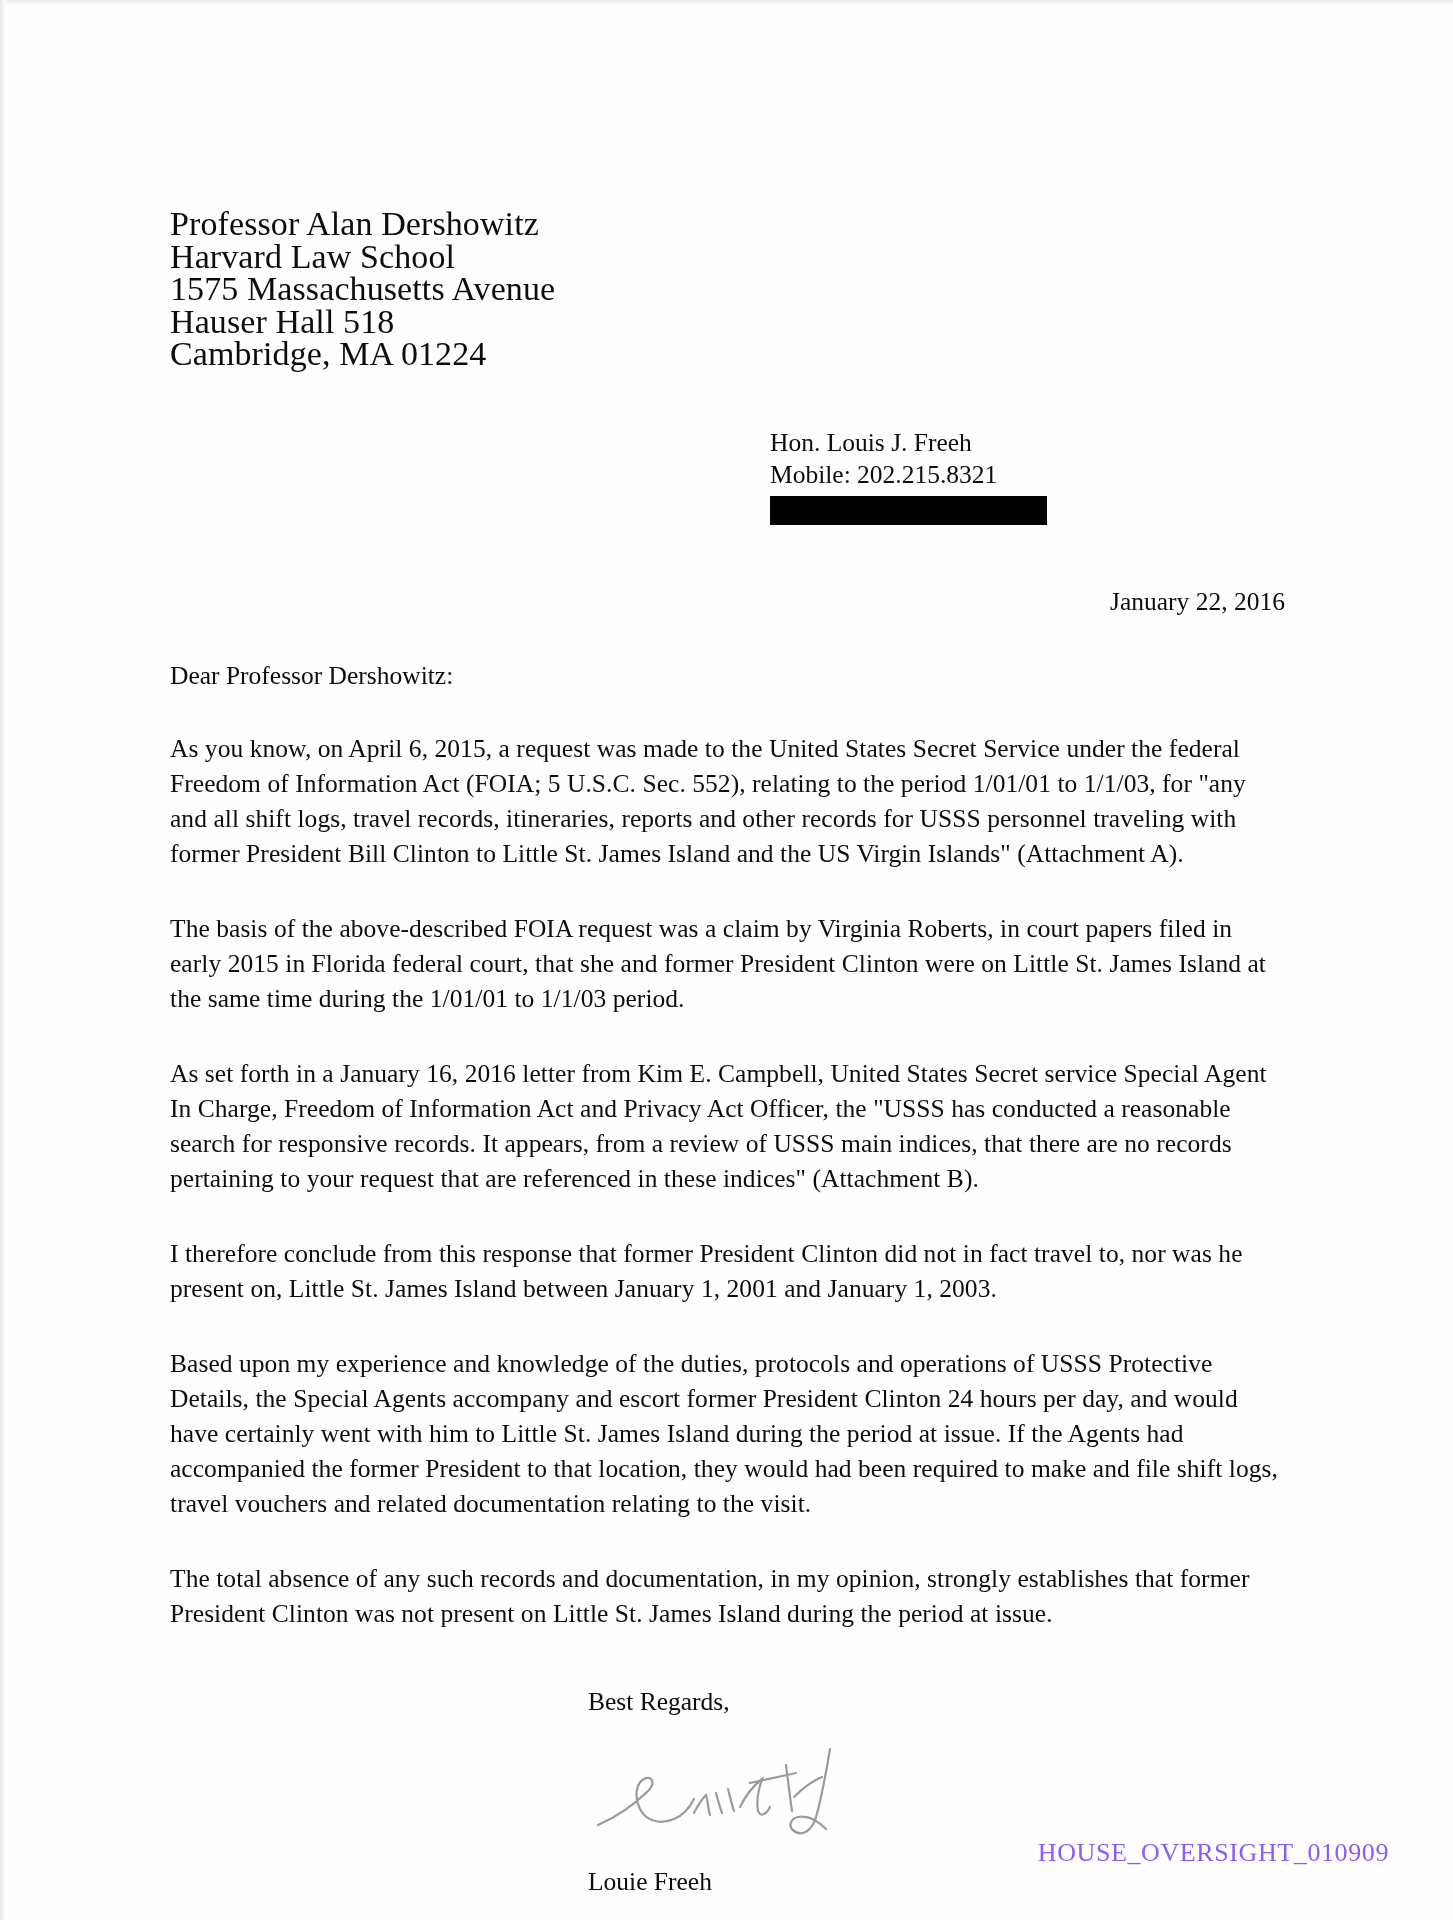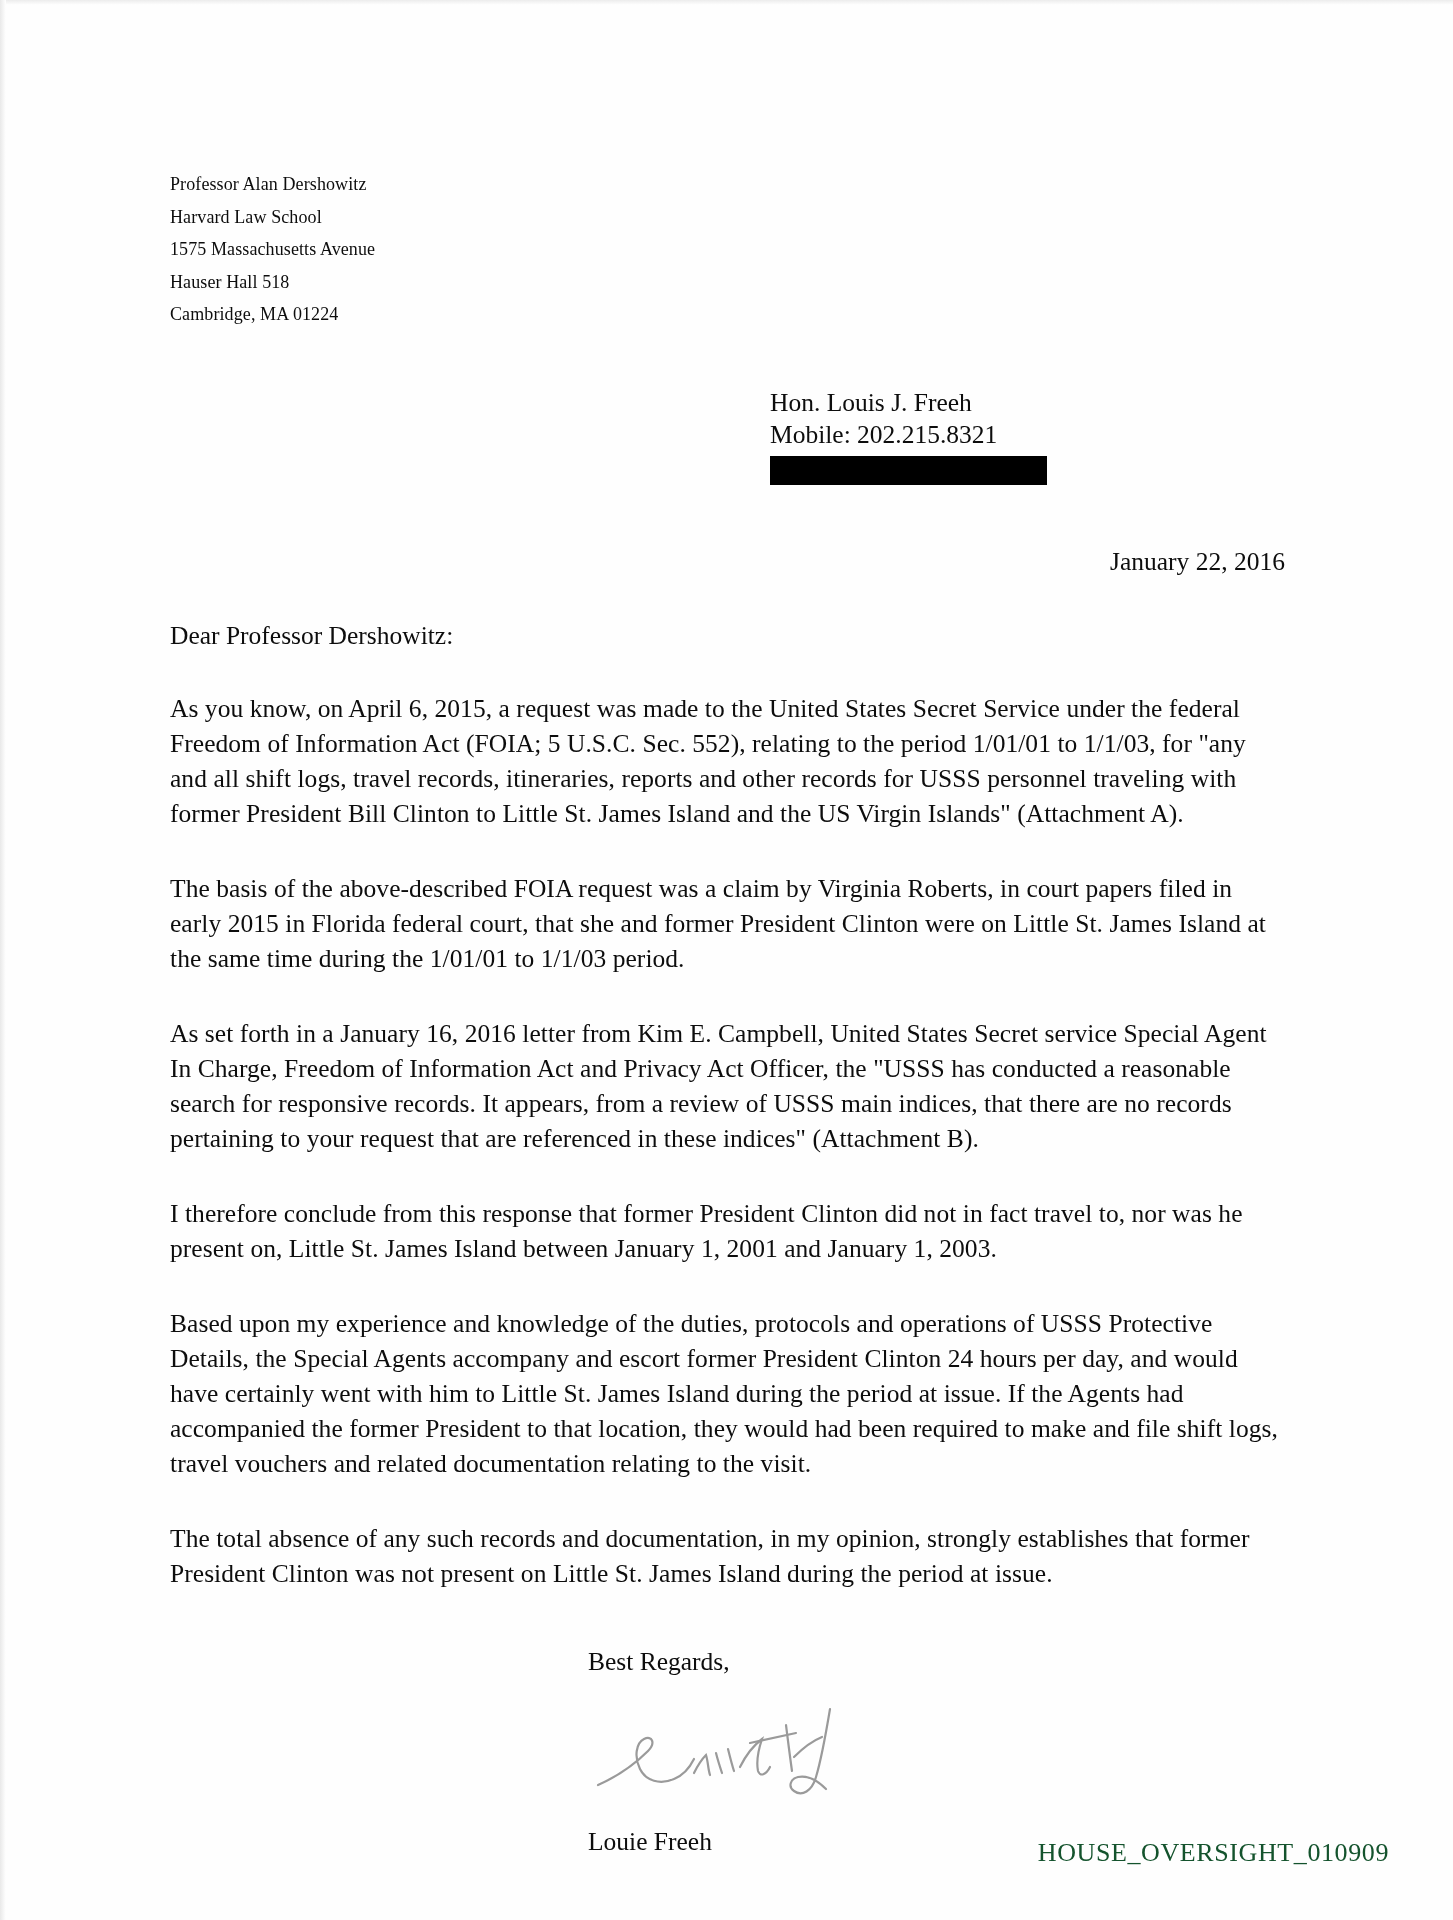--- a/index.html
+++ b/index.html
@@ -38,23 +38,24 @@
   }
 
   .letter {
     position: absolute;
     left: 170px;
     top: 168px;
     width: 1115px;
   }
 
   .addr-block {
-    font-size: 18px;
+    font-size: 34px;
     line-height: 32.5px;
     letter-spacing: 0.1px;
+    margin-top: 40px;
   }
   .addr-block div { white-space: pre; }
 
   .sender-block {
     margin-top: 56px;
     margin-left: 600px;
     font-size: 25.5px;
     line-height: 32.5px;
   }
   .redaction-bar {
@@ -109,21 +110,21 @@
     font-size: 25.5px;
   }
 
   .stamp {
     position: absolute;
     right: 64px;
     bottom: 52px;
     font-size: 26px;
     letter-spacing: 0.6px;
     font-family: "Liberation Serif", serif;
-    color: #14532d;
+    color: #8b5cf6;
   }
 </style>
 </head>
 <body>
 
 <div class="page">
   <div class="scan-edge-top"></div>
   <div class="scan-edge-left"></div>
 
   <div class="letter">

